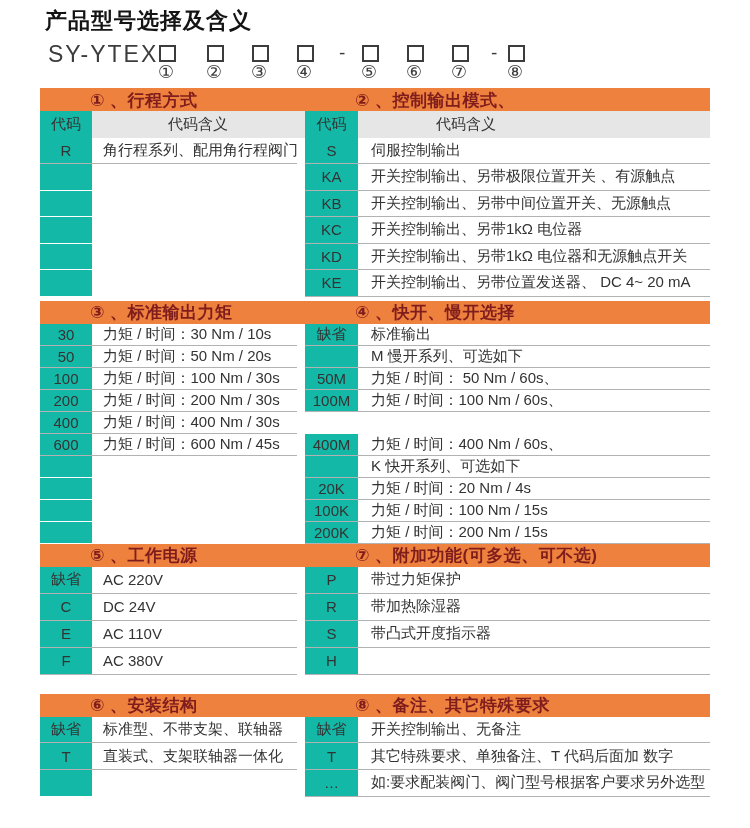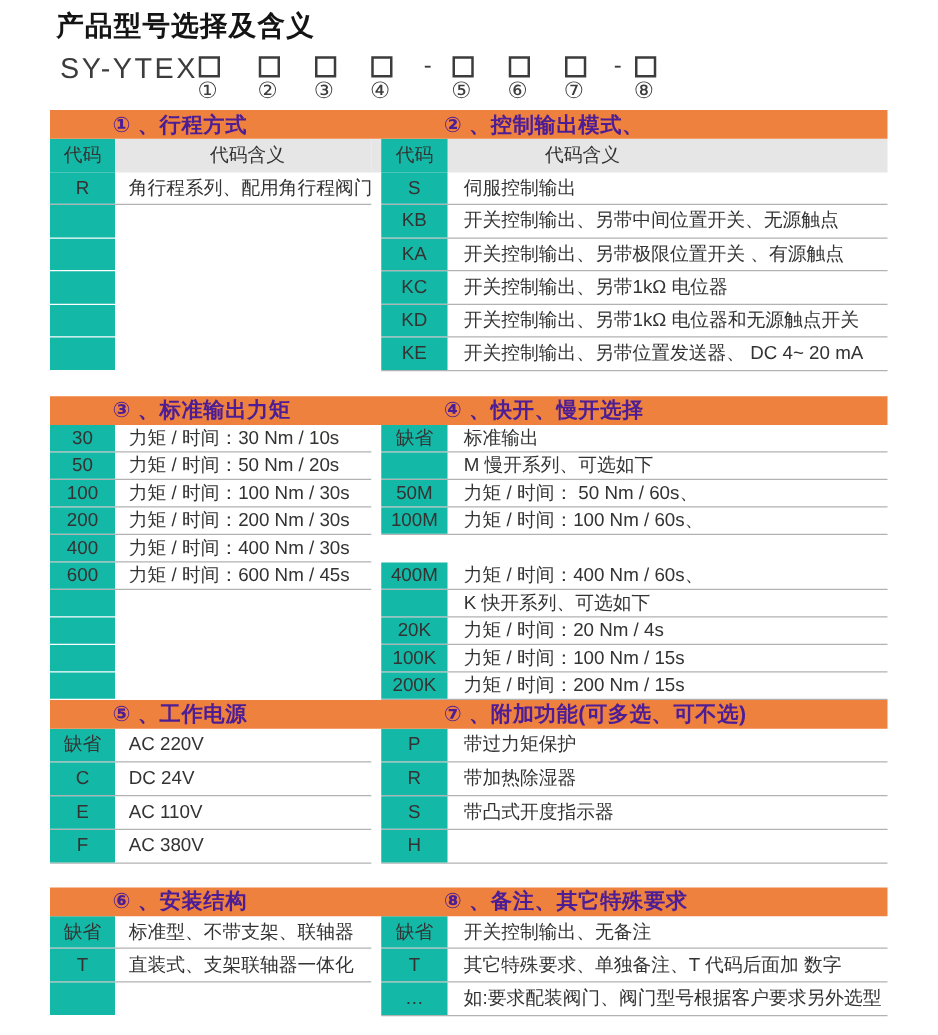--- a/index.html
+++ b/index.html
@@ -22,31 +22,31 @@
     border:2px solid #3c3c3c;background:#fff;
   }
   .mdash{position:absolute;top:42px;font-size:19px;color:#3c3c3c;}
   .mnum{
     position:absolute;top:63px;width:18px;text-align:center;
     font-size:18px;color:#3c3c3c;line-height:18px;
   }
   
   #tbl{position:absolute;left:40px;top:88px;width:670px;}
   .band{
-    position:relative;height:23px;background:#EF813E;color:#4c1d95;
+    position:relative;height:23px;background:#EF813E;color:#7f1d1d;
     font-weight:bold;font-size:17px;letter-spacing:0.5px;
   }
   .band .bl{position:absolute;left:50px;top:50%;transform:translateY(-50%);white-space:nowrap;}
   .band .br{position:absolute;left:315px;top:50%;transform:translateY(-50%);white-space:nowrap;}
   .row{display:flex;}
   .sec12 .row{height:26.5px;}
   .sec34 .row{height:22px;}
   .sec57 .row{height:27px;}
   .sec68 .row{height:26.7px;}
-  .mt4{margin-top:20px;text-align:right;}
+  .mt4{margin-top:4px;text-align:right;}
   .mt1{margin-top:19px;}
   .grp{display:flex;box-sizing:border-box;border-bottom:1px solid #b2b2b2;height:100%;}
   .grp.l{width:257px;}
   .grp.r{width:405px;}
   .grp.nb{border-bottom-color:transparent;}
   .gap{width:8px;}
   .cc{
     width:52px;margin-right:5px;background:#14b8a6;
     display:flex;align-items:center;justify-content:center;
     font-size:15px;color:#333;flex-shrink:0;
@@ -116,33 +116,33 @@
           <div class="mc">伺服控制输出</div>
         </div>
     </div>
     <div class="row">
       <div class="grp l nb">
           <div class="cc"></div>
           <div class="mc"></div>
         </div>
       <div class="gap"></div>
       <div class="grp r">
+          <div class="cc">KA</div>
+          <div class="mc">开关控制输出、另带极限位置开关 、有源触点</div>
+        </div>
+    </div>
+    <div class="row">
+      <div class="grp l nb">
+          <div class="cc"></div>
+          <div class="mc"></div>
+        </div>
+      <div class="gap"></div>
+      <div class="grp r">
           <div class="cc">KB</div>
           <div class="mc">开关控制输出、另带中间位置开关、无源触点</div>
-        </div>
-    </div>
-    <div class="row">
-      <div class="grp l nb">
-          <div class="cc"></div>
-          <div class="mc"></div>
-        </div>
-      <div class="gap"></div>
-      <div class="grp r">
-          <div class="cc">KA</div>
-          <div class="mc">开关控制输出、另带极限位置开关 、有源触点</div>
         </div>
     </div>
     <div class="row">
       <div class="grp l nb">
           <div class="cc"></div>
           <div class="mc"></div>
         </div>
       <div class="gap"></div>
       <div class="grp r">
           <div class="cc">KC</div>

